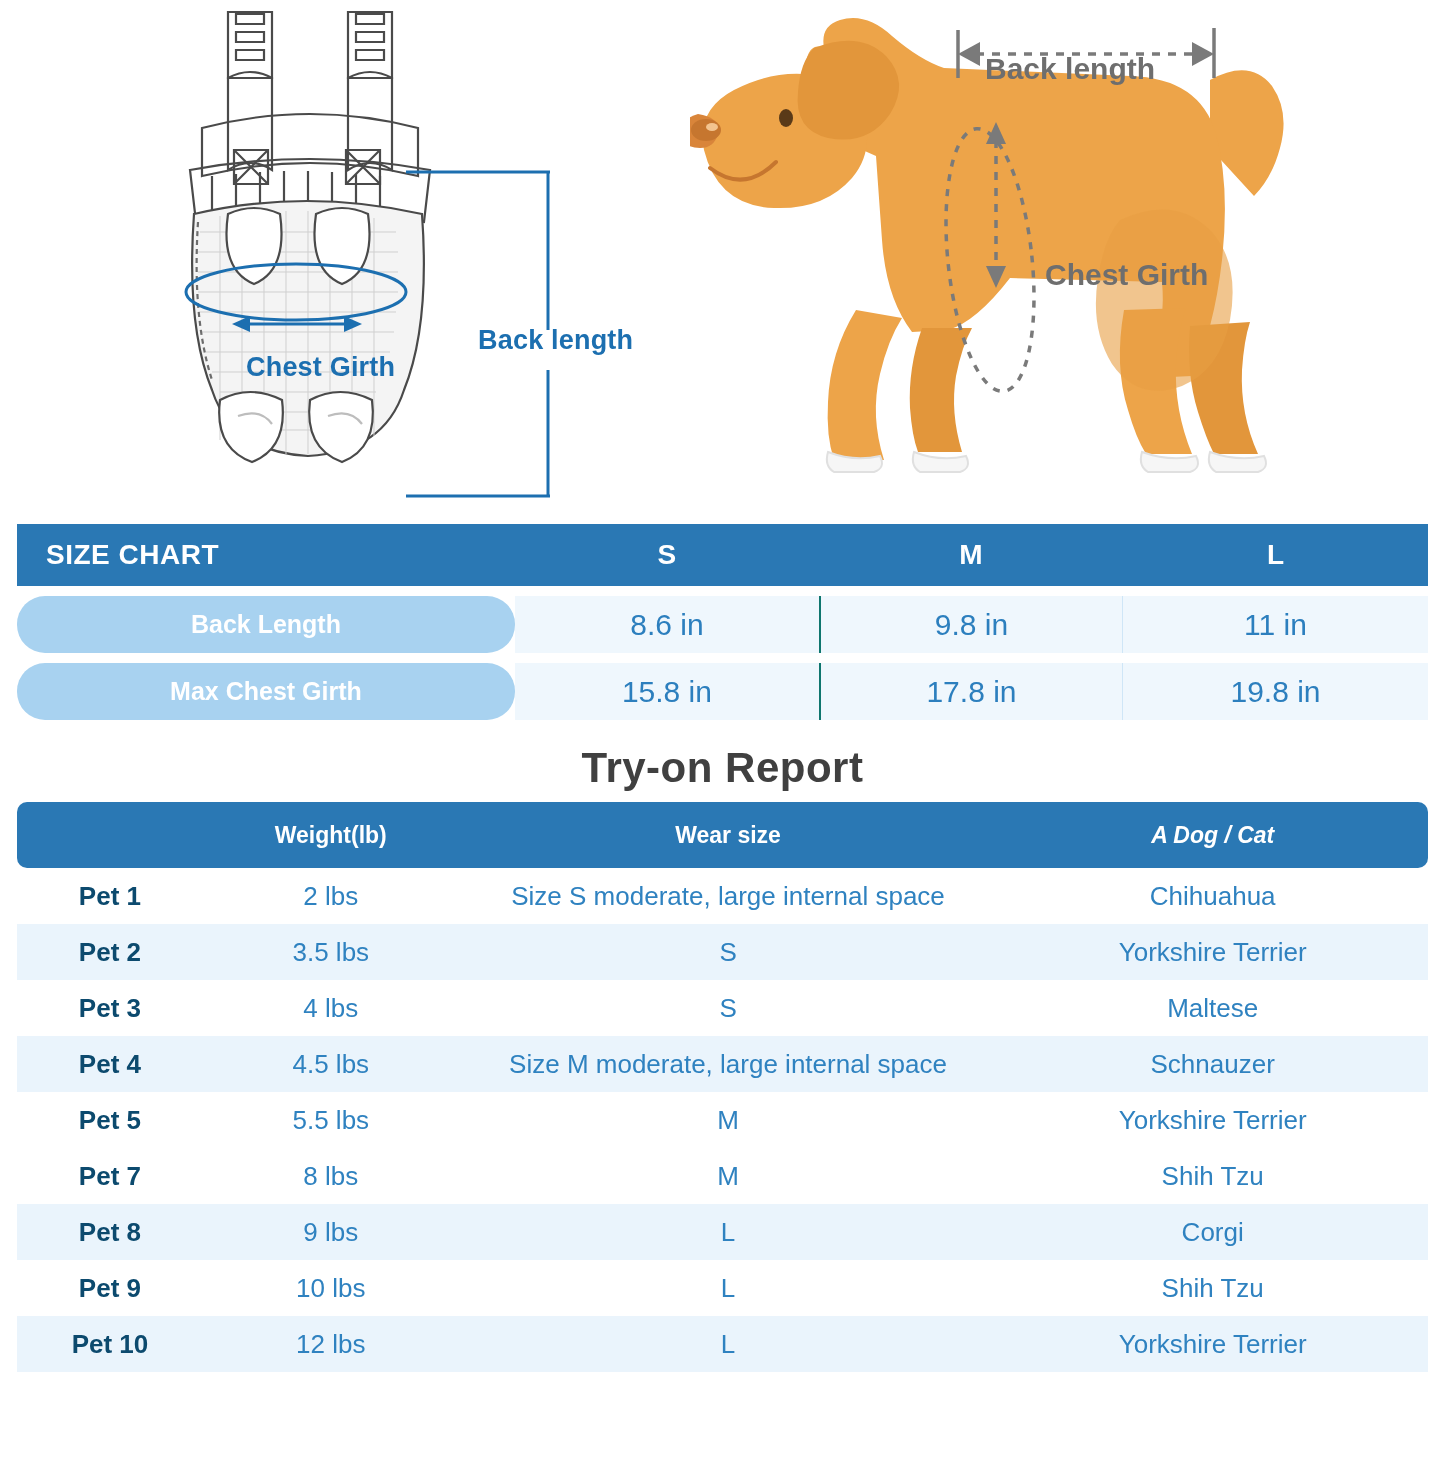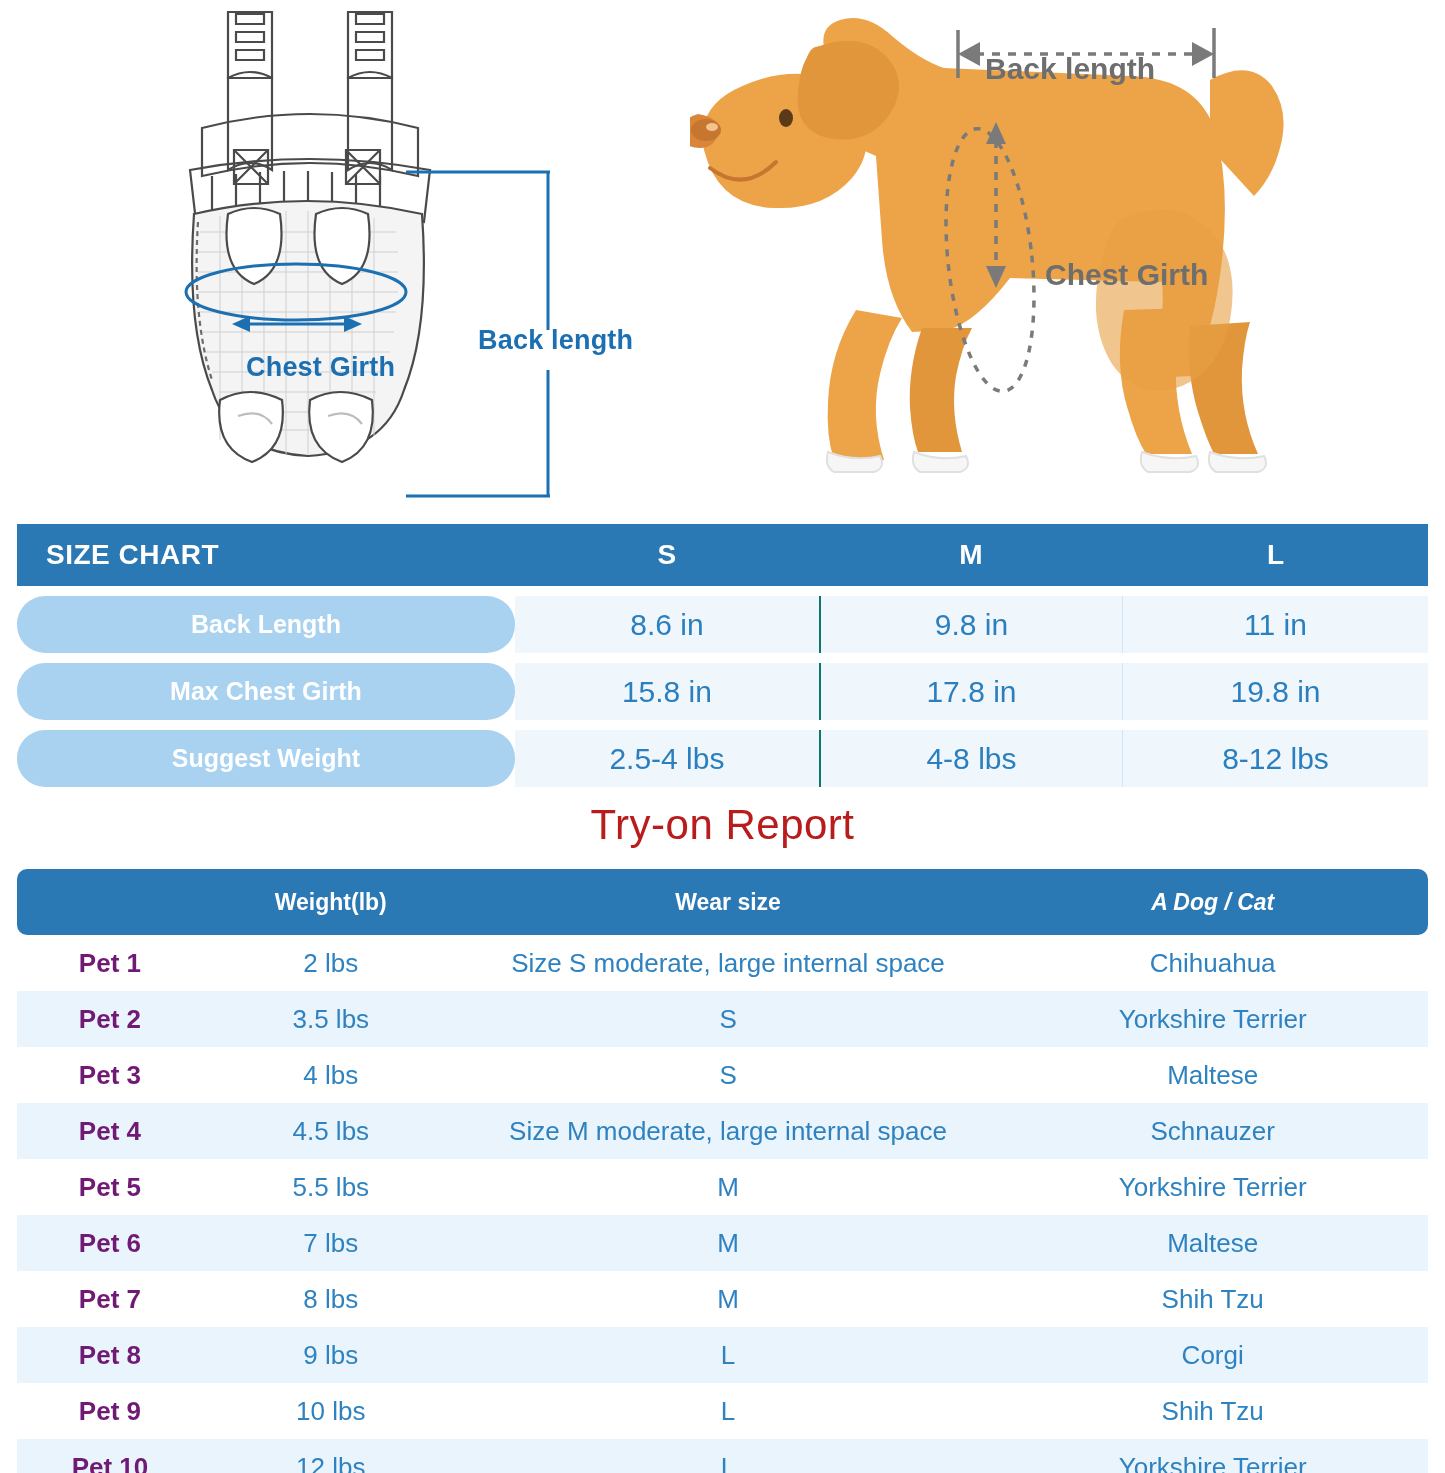--- a/index.html
+++ b/index.html
@@ -95,23 +95,23 @@
   .sc-row td.sep {
     border-left: 2px solid #0f766e;
     border-right: 1px solid #cfe6f7;
   }
   .sc-gap td { height: 8px; background: #ffffff; }
 
   
   .tryon-title {
     text-align: center;
     font-size: 42px;
-    font-weight: normal;
-    color: #b91c1c;
-    margin: 14px 0 20px 0;
+    font-weight: bold;
+    color: #404040;
+    margin: 14px 0 10px 0;
     letter-spacing: .5px;
   }
 
   
   .tryon {
     width: 1411px;
     margin: 0 auto;
     border-collapse: collapse;
   }
   .tryon thead th {
@@ -126,21 +126,21 @@
   .tryon thead th:last-child  { border-top-right-radius: 10px; border-bottom-right-radius: 10px; }
   .tryon tbody td {
     height: 54px;
     font-size: 26px;
     color: #2f82c0;
     text-align: center;
     vertical-align: middle;
   }
   .tryon tbody td.pet {
     font-weight: bold;
-    color: #701a75;
+    color: #0c4a6e;
   }
   .tryon tbody tr.alt td { background: #eaf4fc; }
   .tryon tbody tr.plain td { background: #ffffff; }
 
   .c1 { width: 185px; }
   .c2 { width: 255px; }
   .c3 { width: 540px; }
   .c4 { width: 431px; font-style: italic; }
 </style>
 </head>
@@ -290,26 +290,20 @@
       </tr>
   <tr class="sc-row">
     <td class="first">Max Chest Girth</td>
     <td>15.8 in</td>
     <td class="sep">17.8 in</td>
     <td>19.8 in</td>
   </tr>
   <tr class="sc-gap">
         <td colspan="4"></td>
       </tr>
-  <tr class="sc-row">
-    <td class="first">Suggest Weight</td>
-    <td>2.5-4 lbs</td>
-    <td class="sep">4-8 lbs</td>
-    <td>8-12 lbs</td>
-  </tr>
 </tbody>
   </table>
 
 <div class="tryon-title">Try-on Report</div>
 
 <table class="tryon">
   <thead>
     <tr>
       <th class="c1"></th>
       <th class="c2">Weight(lb)</th>
@@ -341,26 +335,20 @@
       <td>4.5 lbs</td>
       <td>Size M moderate, large internal space</td>
       <td>Schnauzer</td>
     </tr>
     <tr class="plain">
       <td class="pet">Pet 5</td>
       <td>5.5 lbs</td>
       <td>M</td>
       <td>Yorkshire Terrier</td>
     </tr>
-    <tr class="alt">
-      <td class="pet">Pet 6</td>
-      <td>7 lbs</td>
-      <td>M</td>
-      <td>Maltese</td>
-    </tr>
     <tr class="plain">
       <td class="pet">Pet 7</td>
       <td>8 lbs</td>
       <td>M</td>
       <td>Shih Tzu</td>
     </tr>
     <tr class="alt">
       <td class="pet">Pet 8</td>
       <td>9 lbs</td>
       <td>L</td>

